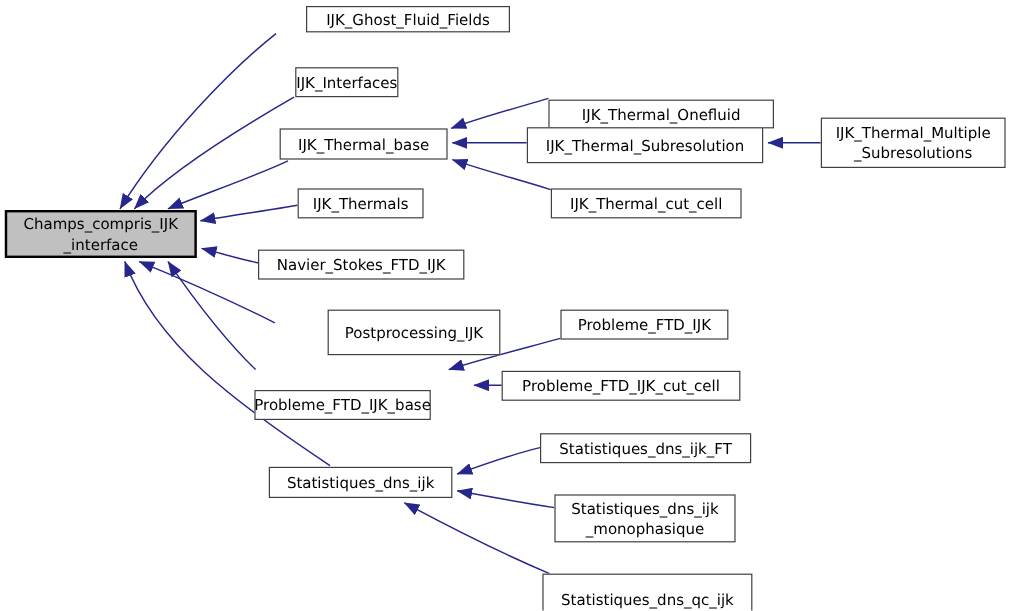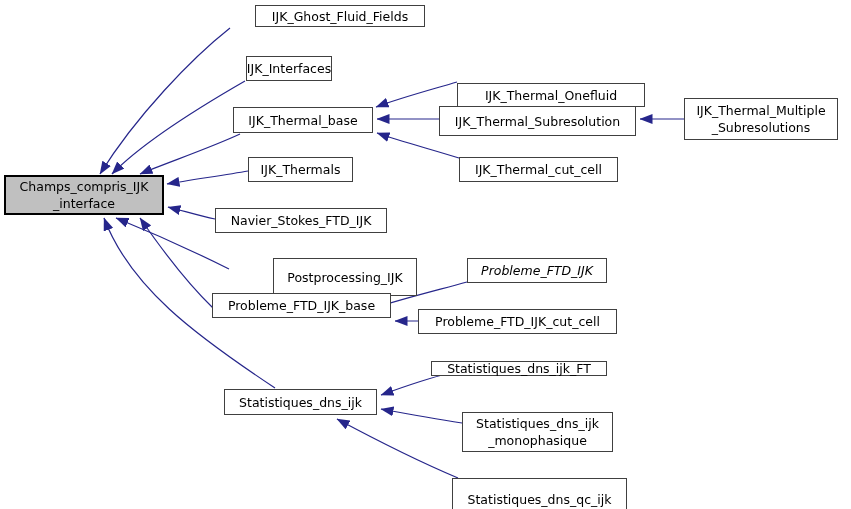--- a/index.html
+++ b/index.html
@@ -80,46 +80,46 @@
       </div>
       <div class="node" style="left: 248px; top: 157px; width: 105px; height: 25px;">
         <span>IJK_Thermals</span>
       </div>
       <div class="node" style="left: 215px; top: 208px; width: 172px; height: 25px;">
         <span>Navier_Stokes_FTD_IJK</span>
       </div>
       <div class="node" style="left: 229px; top: 258px; width: 144px; height: 38px; margin-left: 44px;">
         <span>Postprocessing_IJK</span>
       </div>
-      <div class="node" style="left: 212px; top: 293px; width: 179px; height: 25px; align-items: center;">
+      <div class="node" style="left: 212px; top: 325px; width: 147px; height: 25px; align-items: center;">
         <span>Probleme_FTD_IJK_base</span>
       </div>
       <div class="node" style="left: 224px; top: 389px; width: 153px; height: 26px;">
         <span>Statistiques_dns_ijk</span>
       </div>
       <div class="node" style="left: 457px; top: 57px; width: 188px; height: 24px; margin-top: 26px;">
         <span>IJK_Thermal_Onefluid</span>
       </div>
       <div class="node" style="left: 439px; top: 106px; width: 197px; height: 30px;">
         <span>IJK_Thermal_Subresolution</span>
       </div>
       <div class="node" style="left: 684px; top: 98px; width: 154px; height: 42px;">
         <span>IJK_Thermal_Multiple</span>
         <span>_Subresolutions</span>
       </div>
       <div class="node" style="left: 459px; top: 157px; width: 159px; height: 25px;">
         <span>IJK_Thermal_cut_cell</span>
       </div>
-      <div class="node" style="left: 467px; top: 258px; width: 140px; height: 25px; font-style: italic;">
+      <div class="node" style="left: 467px; top: 258px; width: 140px; height: 25px;">
         <span>Probleme_FTD_IJK</span>
       </div>
       <div class="node" style="left: 418px; top: 309px; width: 199px; height: 25px;">
         <span>Probleme_FTD_IJK_cut_cell</span>
       </div>
-      <div class="node" style="left: 431px; top: 361px; width: 176px; height: 15px;">
+      <div class="node" style="left: 450px; top: 361px; width: 176px; height: 25px;">
         <span>Statistiques_dns_ijk_FT</span>
       </div>
       <div class="node" style="left: 462px; top: 412px; width: 151px; height: 40px;">
         <span>Statistiques_dns_ijk</span>
         <span>_monophasique</span>
       </div>
       <div class="node" style="left: 452px; top: 478px; width: 175px; height: 42px;">
         <span>Statistiques_dns_qc_ijk</span>
       </div>
     </div>

